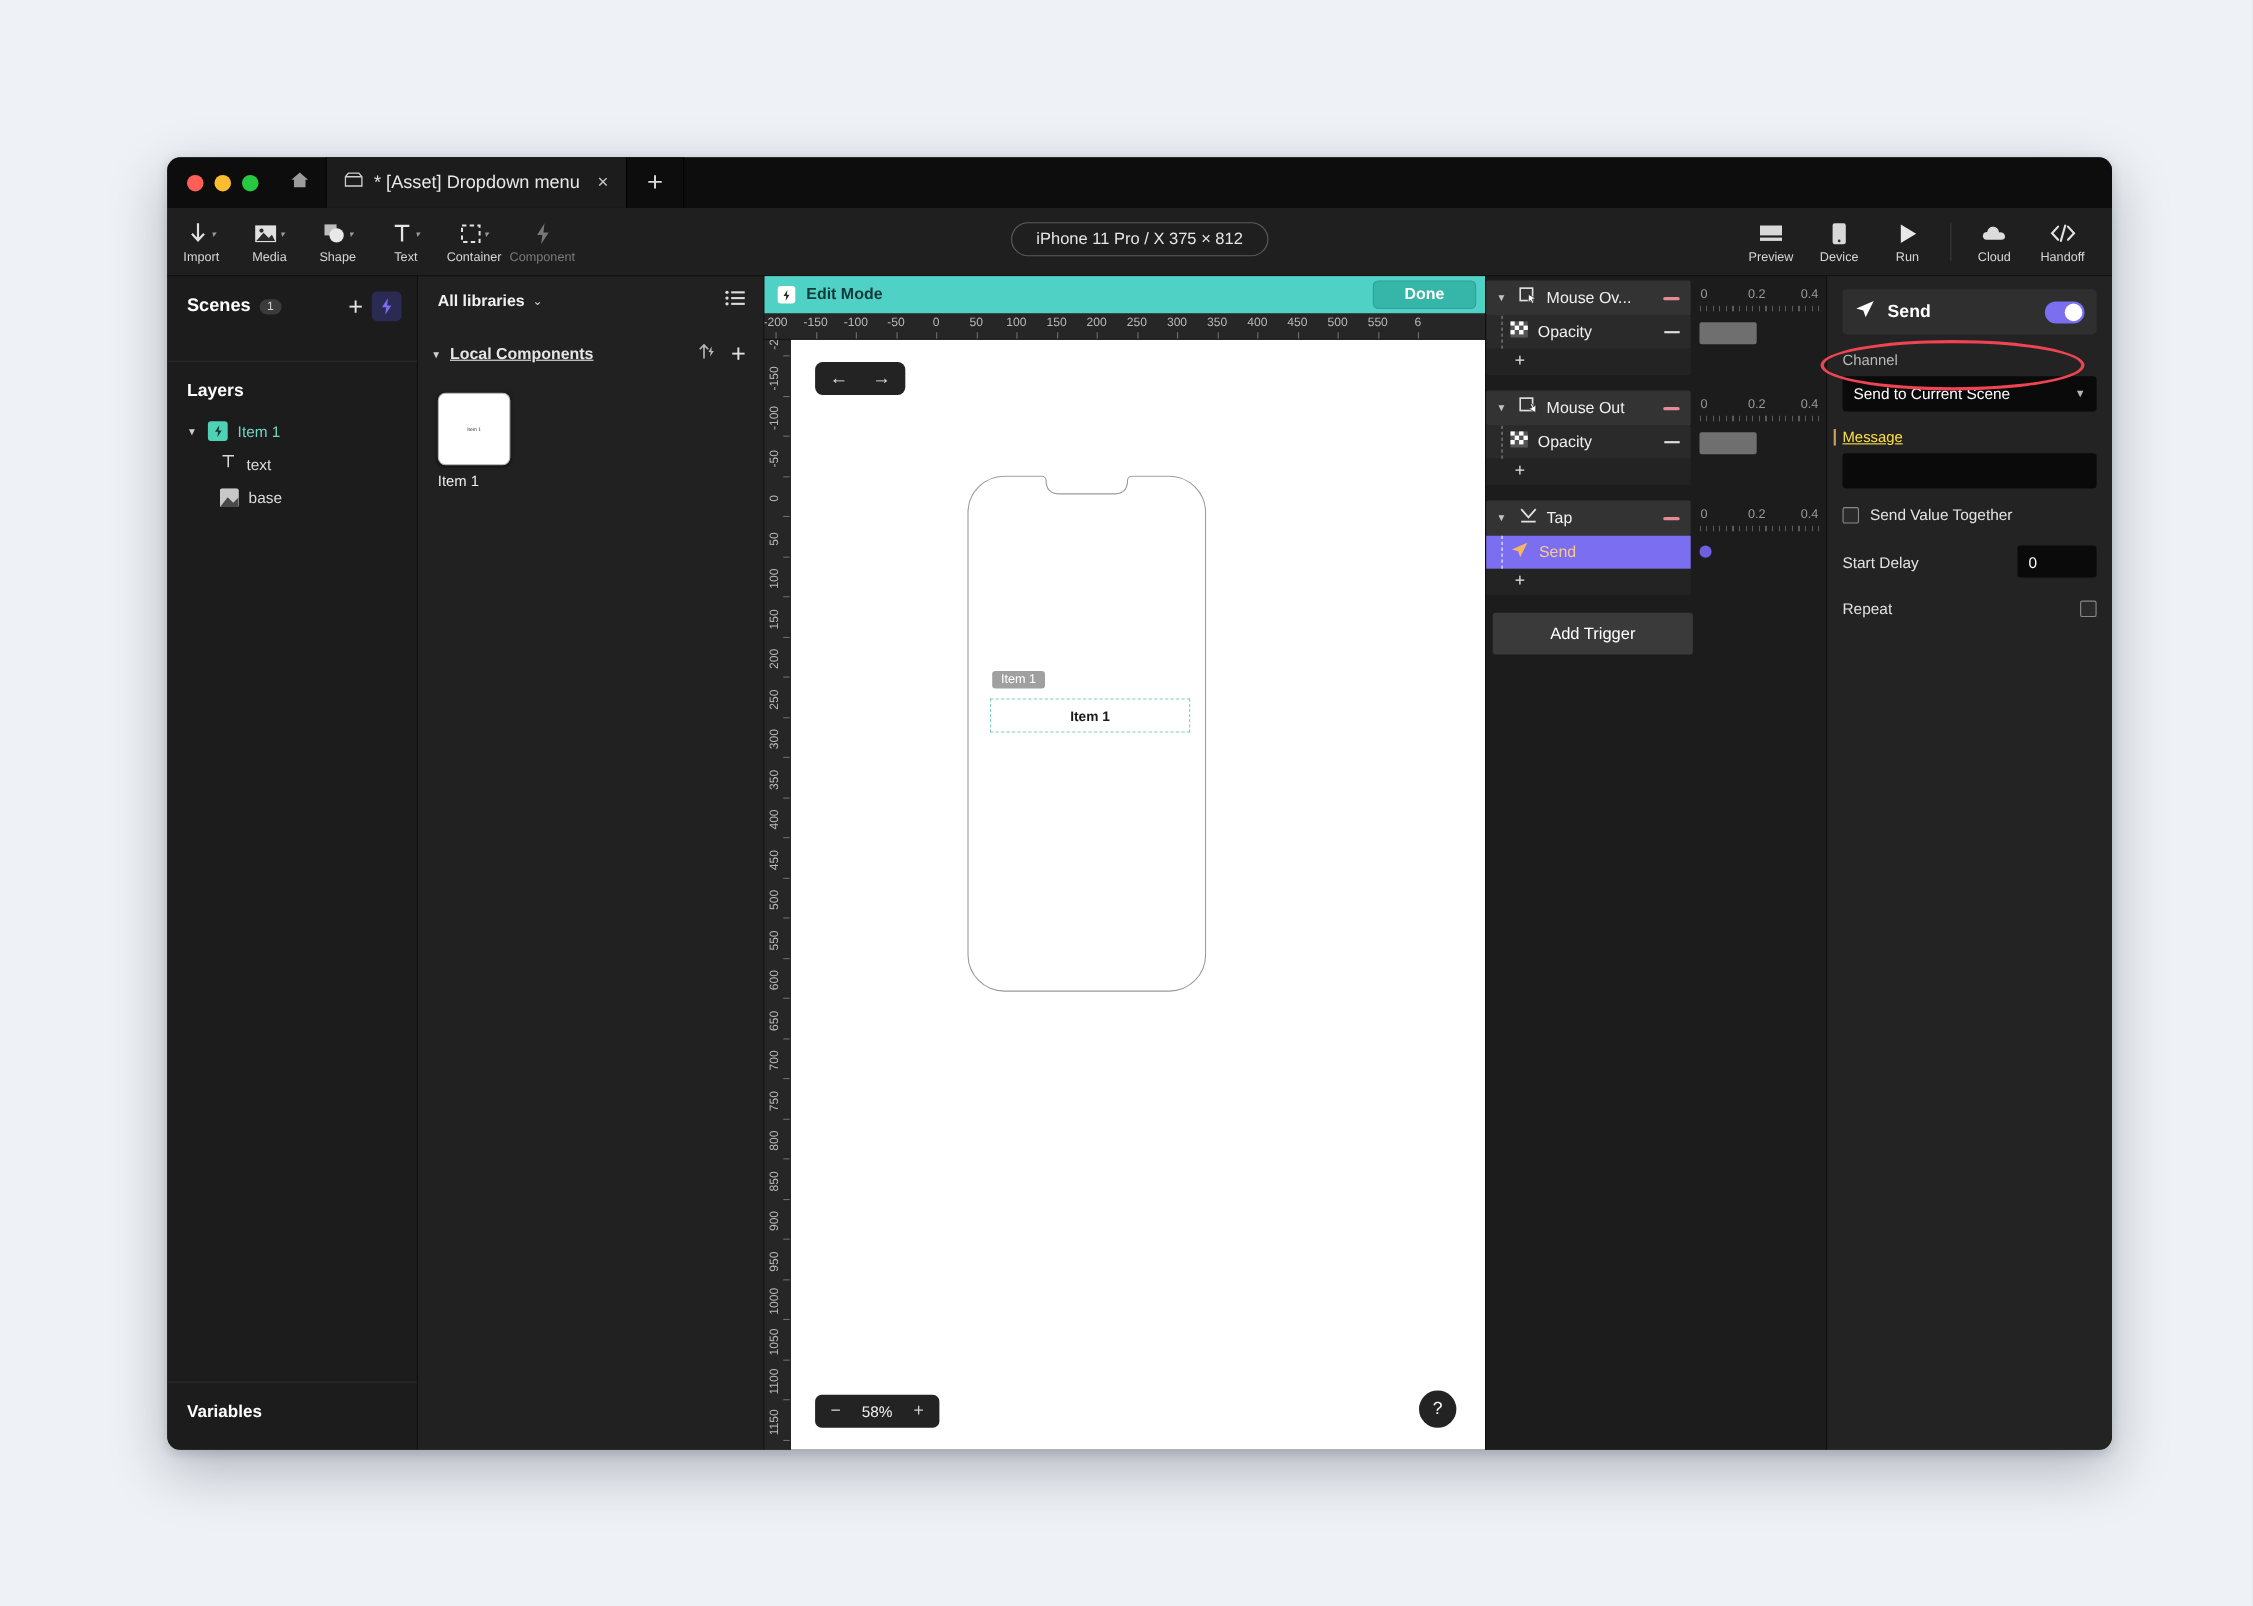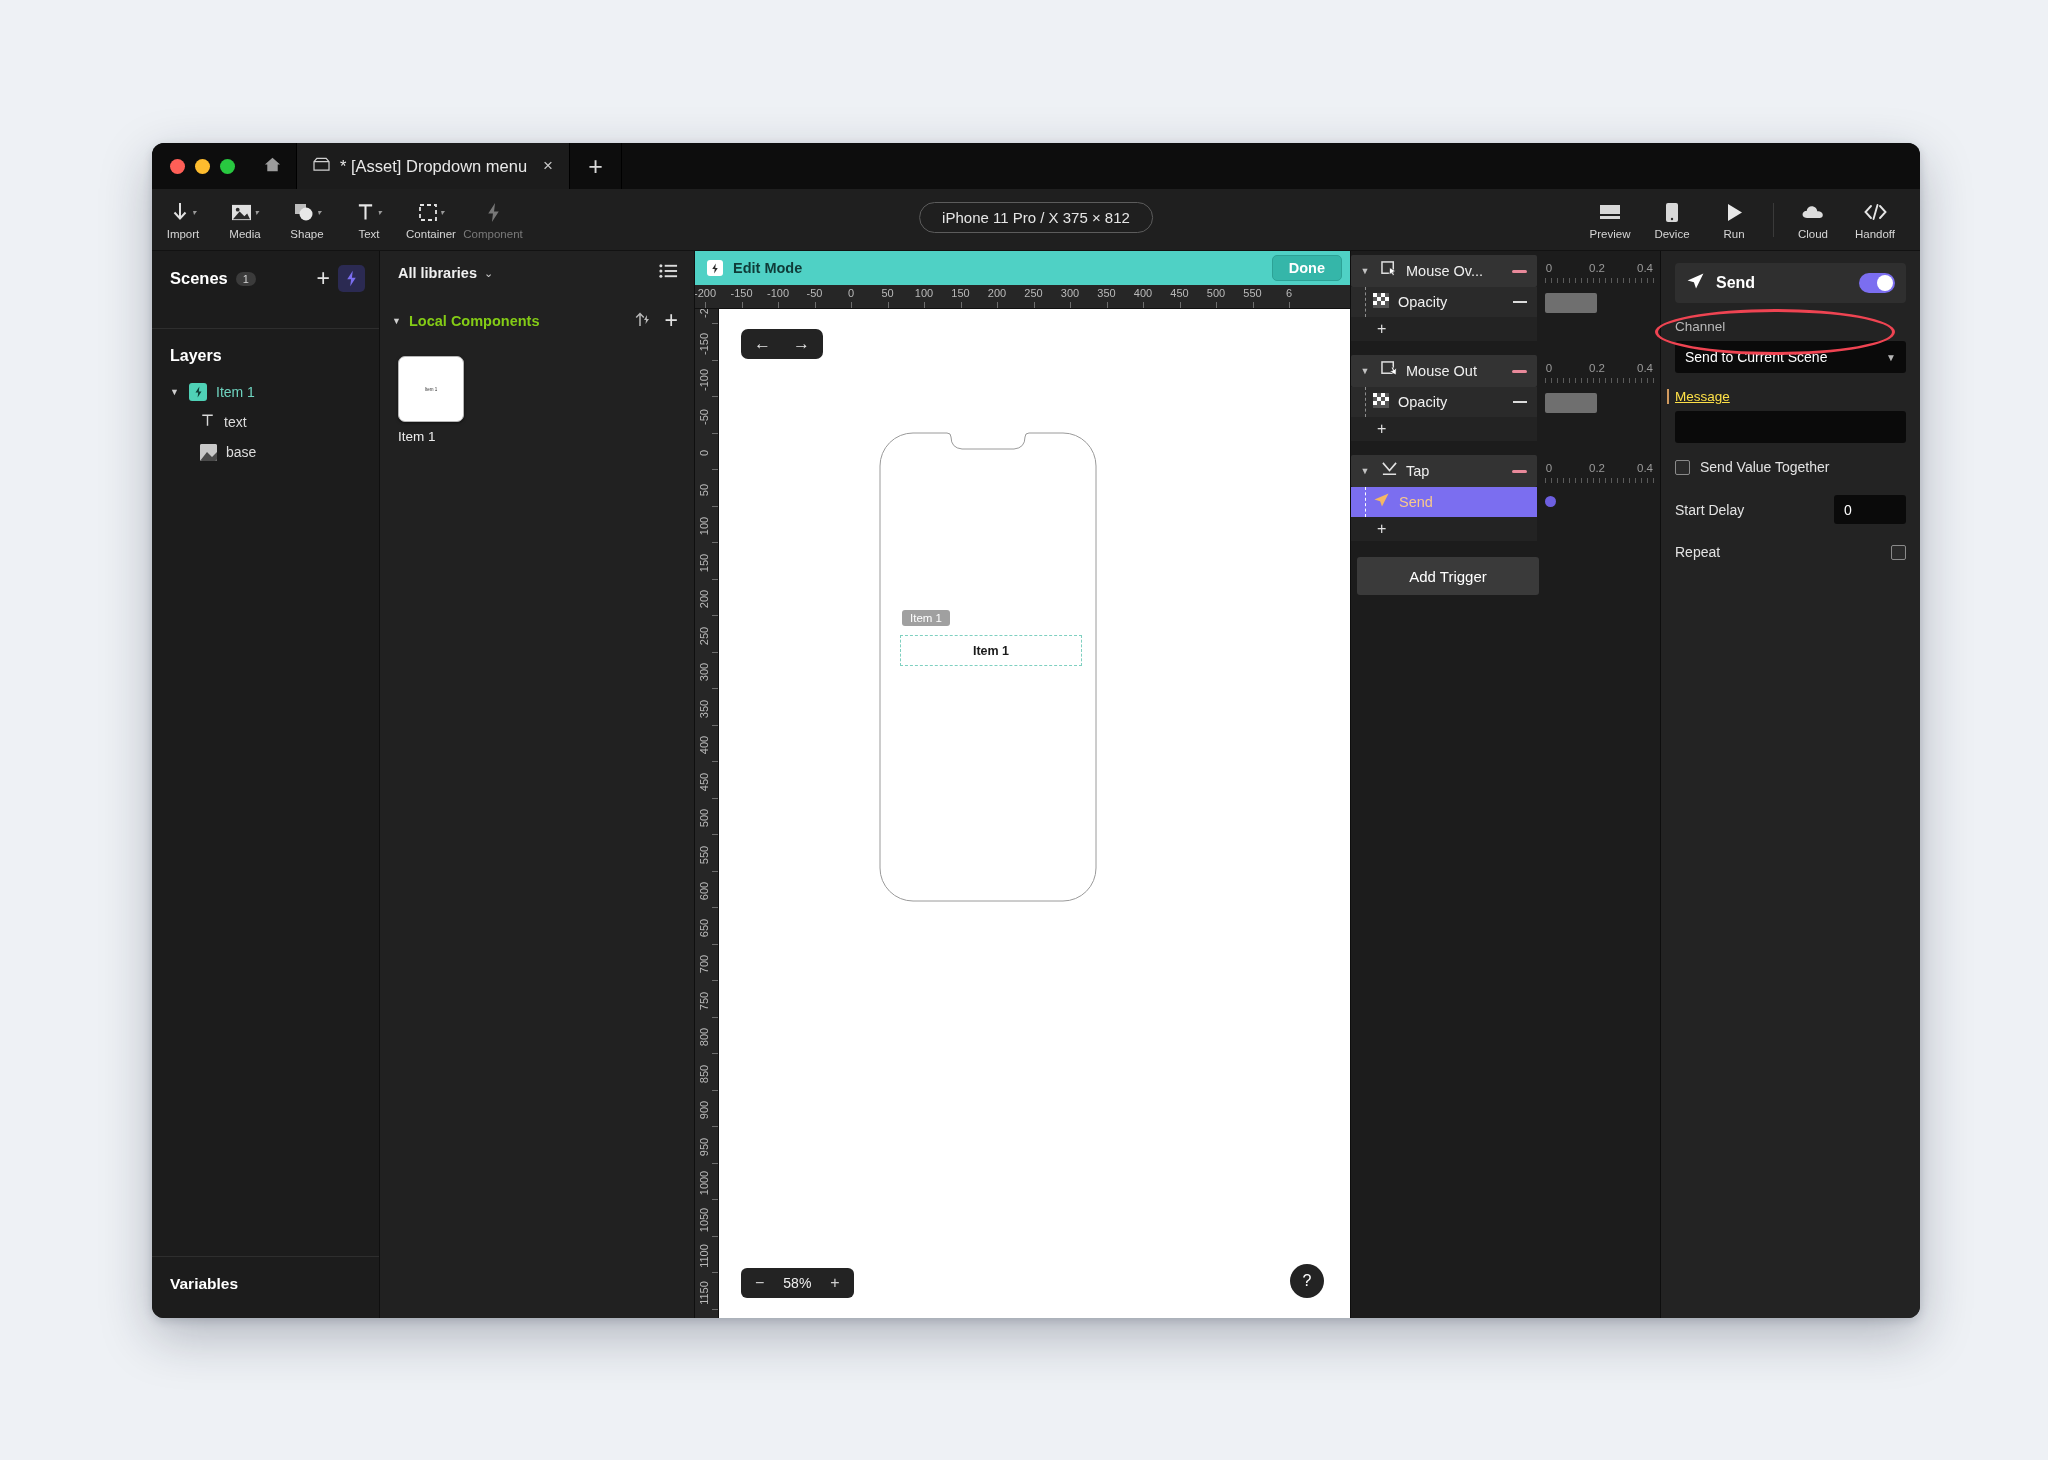--- a/index.html
+++ b/index.html
@@ -186,21 +186,21 @@
   .libs-row {
     display:flex; align-items:center;
     padding: 12px 16px 12px 18px;
   }
   .libs-label { color: #f0f0f0; font-size: 14.5px; font-weight: bold; }
   .chev { color: #cfcfcf; font-size: 11px; margin-left: 7px; }
   .local-row {
     display:flex; align-items:center;
     padding: 12px 16px 12px 12px; gap: 7px;
   }
-  .local-title { color: #84cc16; font-size: 14.5px; font-weight: bold; }
+  .local-title { color: #e5e5e5; font-size: 14.5px; font-weight: bold; text-decoration: underline; }
   .local-actions { margin-left:auto; display:flex; align-items:center; gap: 14px; }
   .comp-grid { padding: 10px 18px; }
   .comp-card {
     width: 66px; height: 66px; background: #fff;
     border-radius: 7px; border: 1px solid #b5b5b5;
     display:flex; align-items:center; justify-content:center;
     box-shadow: 0 1px 3px rgba(0,0,0,0.5);
     cursor: pointer;
   }
   .comp-card-txt { font-size: 4.5px; color: #333; }
@@ -214,21 +214,21 @@
     padding: 0 8px 0 12px; flex: none;
   }
   .edit-ico {
     width: 16px; height: 16px; background: #fff; border-radius: 3px;
     display:flex; align-items:center; justify-content:center; margin-right: 10px;
   }
   .edit-lbl { color: #0f3b38; font-size: 14.5px; font-weight: bold; }
   .done-btn {
     margin-left: auto; background: #35b6a9; color: #fff;
     font-size: 14.5px; font-weight: bold;
-    padding: 4px 16px; border-radius: 5px; cursor: pointer;
+    padding: 4px 28px; border-radius: 5px; cursor: pointer;
     border: 1px solid #2da296;
   }
   .ruler-h {
     height: 24px; background: #262626; flex: none;
     position: relative; overflow: hidden;
     border-bottom: 1px solid #111;
   }
   .rh-num { position:absolute; top: 2px; color: #b9b9b9; font-size: 11px; transform: translateX(-50%); white-space:nowrap;}
   .rh-mark { position:absolute; bottom: 0; width: 1px; height: 6px; background: #6e6e6e; }
   .canvas-row { flex: 1; display: flex; min-height: 0; }

